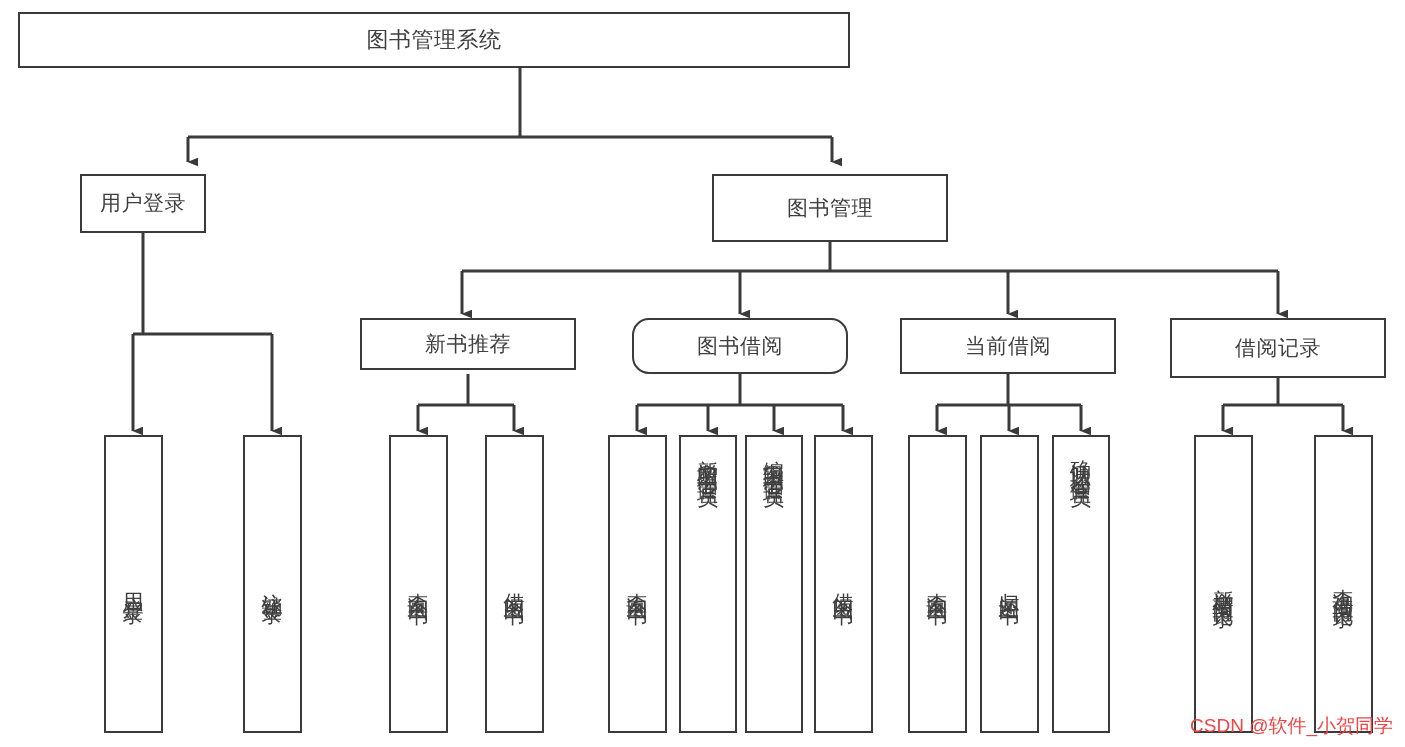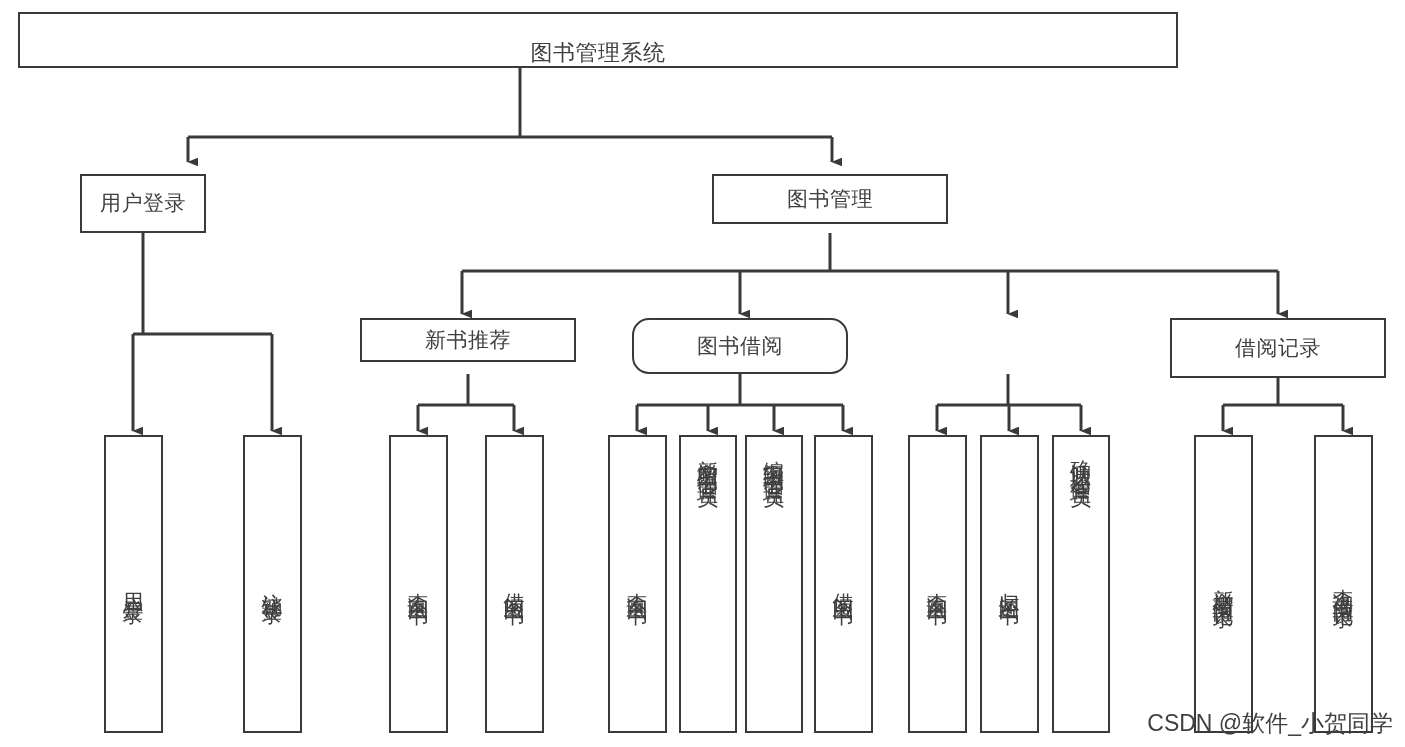--- a/index.html
+++ b/index.html
@@ -63,22 +63,22 @@
     margin: 0 auto;
   }
   .node.vert.centered {
     align-items: center;
     padding-top: 0;
   }
   .watermark {
     position: absolute;
     right: 12px;
     bottom: 8px;
-    font-size: 23px;
-    color: #404040;
+    font-size: 19px;
+    color: #ef4444;
     z-index: 5;
     white-space: nowrap;
     font-family: "Liberation Sans", "DejaVu Sans", sans-serif;
   }
 </style>
 </head>
 <body>
 
 <div id="diagram-root">
 
@@ -125,40 +125,43 @@
       <path d="M1009,405 L1009,431" marker-end="url(#arrow)"></path>
       <path d="M1081,405 L1081,431" marker-end="url(#arrow)"></path>
 
       <path d="M1278,374 L1278,405"></path>
       <path d="M1223,405 L1343,405"></path>
       <path d="M1223,405 L1223,431" marker-end="url(#arrow)"></path>
       <path d="M1343,405 L1343,431" marker-end="url(#arrow)"></path>
     </g>
   </svg>
 
-  <div class="node root horiz" style="left:18px; top:12px; width:1160px; height:56px;align-items:flex-end;">
+  <div class="node root horiz" style="left:18px; top:12px; width:832px; height:56px;">
     <span class="label">图书管理系统</span>
   </div>
 
   <div class="node horiz" style="left:80px; top:174px; width:126px; height:59px;">
     <span class="label">用户登录</span>
   </div>
 
-  <div class="node horiz" style="left:712px; top:174px; width:236px; height:50px;">
+  <div class="node horiz" style="left:712px; top:174px; width:236px; height:68px;">
     <span class="label">图书管理</span>
   </div>
 
-  <div class="node horiz" style="left:360px; top:318px; width:216px; height:44px;">
+  <div class="node horiz" style="left:360px; top:318px; width:216px; height:52px;">
     <span class="label">新书推荐</span>
   </div>
 
   <div class="node horiz" style="left:632px; top:318px; width:216px; height:56px;border-radius:17px;">
     <span class="label">图书借阅</span>
   </div>
 
+  <div class="node horiz" style="left:900px; top:318px; width:216px; height:56px;">
+    <span class="label">当前借阅</span>
+  </div>
 
   <div class="node horiz" style="left:1170px; top:318px; width:216px; height:60px;">
     <span class="label">借阅记录</span>
   </div>
 
   <div class="node vert centered" style="left:104px; top:435px; width:59px; height:298px;">
     <span class="label">用户登录</span>
   </div>
 
   <div class="node vert centered" style="left:243px; top:435px; width:59px; height:298px;">

